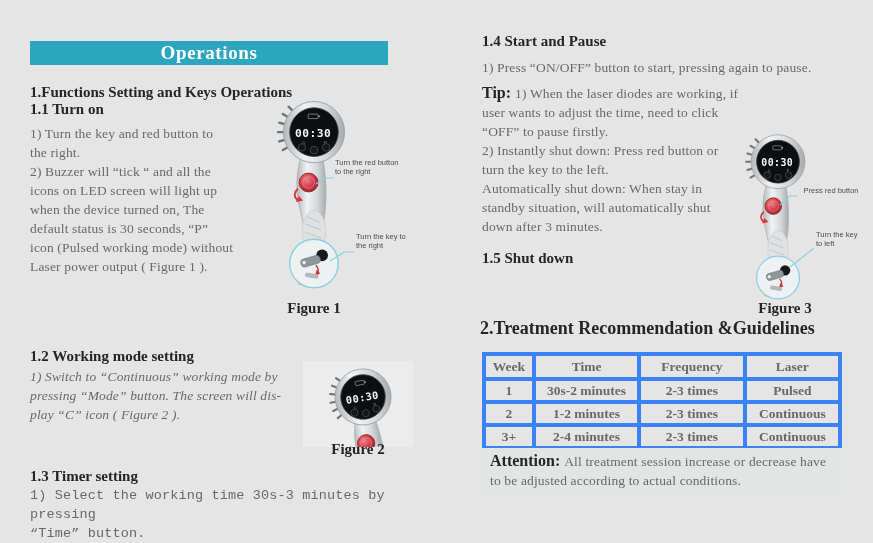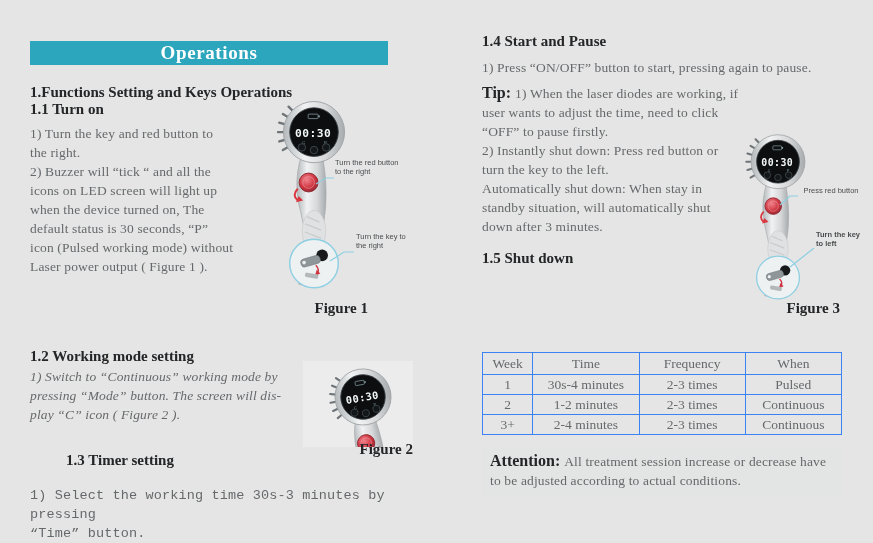--- a/index.html
+++ b/index.html
@@ -4,28 +4,28 @@
 <style>
   html,body{margin:0;padding:0;background:#fff;}
   .page{position:relative;width:873px;height:543px;background:#e5e5e5;overflow:hidden;
         font-family:"Liberation Serif",serif;}
   .abs{position:absolute;}
   .banner{background:#2CA6BC;color:#ffffff;text-align:center;font-weight:bold;
           font-size:19px;line-height:24px;letter-spacing:.6px;}
   .h1{font-weight:bold;color:#232527;font-size:15px;line-height:17px;}
   .h2{font-weight:bold;color:#232527;font-size:18px;line-height:20px;}
   .body{color:#66696b;font-size:13.5px;line-height:19px;white-space:pre-line;letter-spacing:.15px;}
-  .caption{font-weight:bold;font-size:15px;color:#232527;text-align:right;}
+  .caption{font-weight:bold;font-size:15px;color:#232527;text-align:center;}
   .small-label{font-family:"Liberation Sans",sans-serif;font-size:7.5px;line-height:9px;color:#4a4d4f;}
   .tip-label,.attn-label{font-weight:bold;font-size:16px;color:#232527;}
   .fig2box{background:#ececec;overflow:hidden;}
   .figwrap{pointer-events:none;}
   table.tt{border-collapse:collapse;width:360px;table-layout:fixed;}
-  table.tt th,table.tt td{border:1px solid #3b82f6;text-align:center;color:#66696b;
-       font-size:13.5px;font-weight:normal;padding:0;height:19px;}
+  table.tt th,table.tt td{border:4px solid #3b82f6;text-align:center;color:#66696b;
+       font-size:13.5px;font-weight:bold;padding:0;height:19px;}
   table.tt th{height:21px;}
   .attention{background:#e3e4e4;padding:4px 10px 6px 8px;width:342px;}
   .callouts{position:absolute;left:0;top:0;width:100%;height:100%;}
   .callouts polyline{fill:none;stroke:#8ecfe2;stroke-width:1.2;}
 </style>
 </head>
 <body>
 
 <div class="page">
 
@@ -143,21 +143,21 @@
   <circle cx="69" cy="177" r="6.5" fill="#17191b"></circle>
   <rect x="45" y="179" width="22" height="9" rx="4" fill="#8f969a" stroke="#6f767a" stroke-width="0.6" transform="rotate(-16 56 183)"></rect>
   <circle cx="49" cy="185" r="2" fill="#edf1f2"></circle>
   <path d="M62 188 q5 5 1 10" stroke="#cf3540" stroke-width="1.6" fill="none"></path>
   <polygon points="61,200 67,197 63,193" fill="#cf3540"></polygon>
   <rect x="50" y="197" width="15" height="5" rx="2" fill="#b3b8bb" transform="rotate(10 57 199)"></rect>
   </svg></div>
   </div>
   <div class="abs caption" style="left:303px;top:441px;width:110px;">Figure 2</div>
 
-  <div class="abs h1" style="left:30px;top:452px;width:200px;margin-left:36px;">1.3 Timer setting</div>
+  <div class="abs h1" style="left:30px;top:468px;width:200px;">1.3 Timer setting</div>
   <div class="abs body" style="left:30px;top:486px;width:400px;font-family:Liberation Mono, monospace;">1) Select the working time 30s-3 minutes by pressing
 “Time” button.</div>
 
   <div class="abs h1" style="left:482px;top:33px;width:260px;">1.4 Start and Pause</div>
   <div class="abs body" style="left:482px;top:58px;width:390px;">1) Press “ON/OFF” button to start, pressing again to pause.</div>
 
   <div class="abs" style="left:482px;top:84px;width:312px;">
     <span class="tip-label">Tip:</span>
     <span class="body">1) When the laser diodes are working, if
 user wants to adjust the time, need to click
@@ -212,46 +212,47 @@
   <circle cx="49" cy="185" r="2" fill="#edf1f2"></circle>
   <path d="M62 188 q5 5 1 10" stroke="#cf3540" stroke-width="1.6" fill="none"></path>
   <polygon points="61,200 67,197 63,193" fill="#cf3540"></polygon>
   <rect x="50" y="197" width="15" height="5" rx="2" fill="#b3b8bb" transform="rotate(10 57 199)"></rect>
   </svg></div>
     <svg class="callouts">
       <polyline points="70,70 62,70 52,79"></polyline>
       <polyline points="86,122 76,130 62,141"></polyline>
     </svg>
     <div class="abs small-label" style="left:72px;top:60px;width:62px;text-align:center;">Press red button</div>
-    <div class="abs small-label" style="left:88px;top:104px;width:46px;font-weight:bold;">Turn the key to left</div>
+    <div class="abs small-label" style="left:88px;top:104px;width:46px;">Turn the key to left</div>
     <div class="abs caption" style="left:2px;top:174px;width:110px;">Figure 3</div>
   </div>
 
   <div class="abs h1" style="left:482px;top:250px;width:200px;">1.5 Shut down</div>
 
+  <div class="abs h2" style="left:480px;top:318px;width:380px;">2.Treatment Recommendation &amp;Guidelines</div>
 
   <table class="tt abs" style="left:482px;top:352px;">
     <colgroup>
         <col style="width:14%">
         <col style="width:29.6%">
         <col style="width:29.6%">
         <col style="width:26.8%">
       </colgroup>
     <thead>
         <tr>
           <th>Week</th>
           <th>Time</th>
           <th>Frequency</th>
-          <th>When</th>
+          <th>Laser</th>
         </tr>
       </thead>
     <tbody>
         <tr>
           <td>1</td>
-          <td>30s-4 minutes</td>
+          <td>30s-2 minutes</td>
           <td>2-3 times</td>
           <td>Pulsed</td>
         </tr>
         <tr>
           <td>2</td>
           <td>1-2 minutes</td>
           <td>2-3 times</td>
           <td>Continuous</td>
         </tr>
         <tr>

